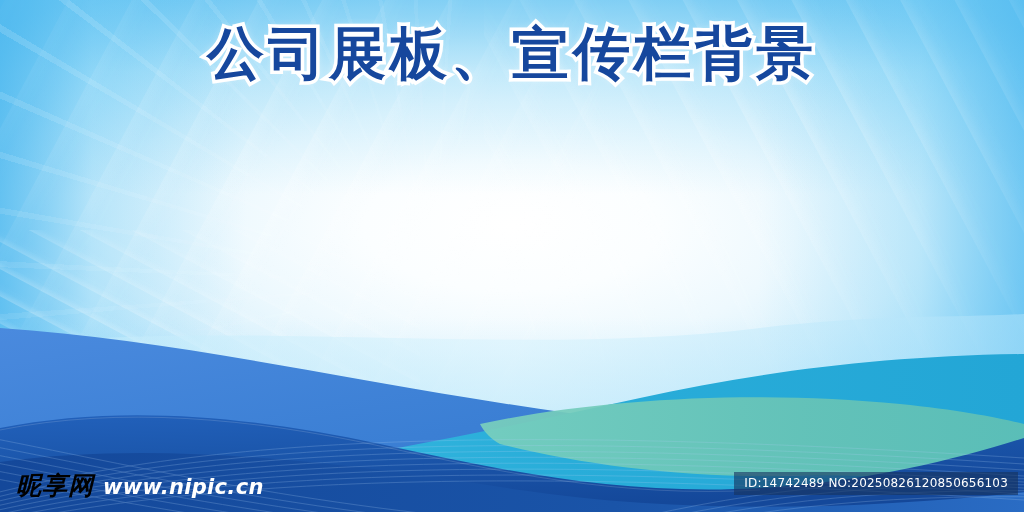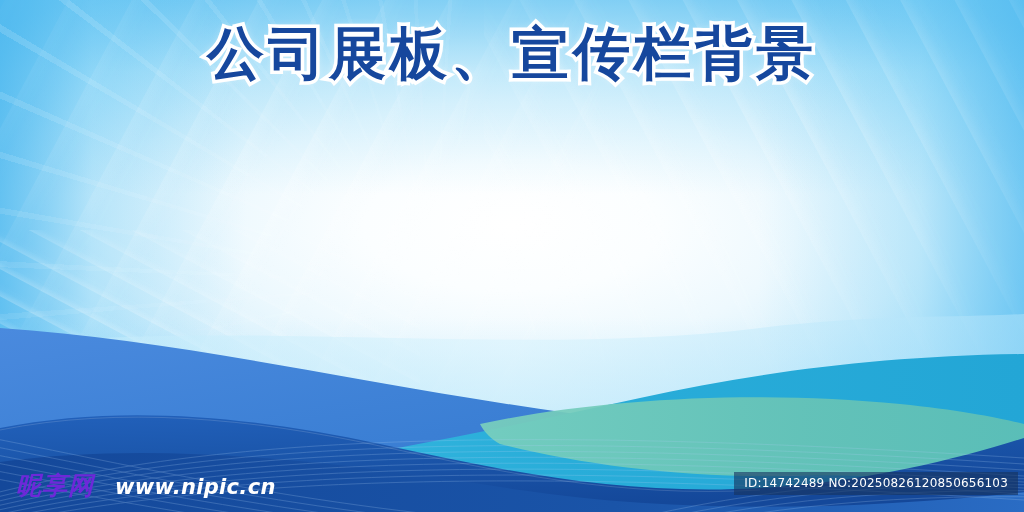--- a/index.html
+++ b/index.html
@@ -156,33 +156,32 @@
     display: flex;
     align-items: baseline;
     gap: 9px;
     white-space: nowrap;
   }
   .wm-logo-mark {
     font-family: "DejaVu Sans", "Liberation Sans", sans-serif;
     font-size: 25px;
     font-weight: 700;
     font-style: italic;
-    color: #6d28d9;
+    color: #000000;
     letter-spacing: 1px;
     line-height: 1;
   }
   .wm-logo-url {
     font-family: "DejaVu Sans", "Liberation Sans", sans-serif;
     font-size: 21px;
     font-weight: 700;
     font-style: italic;
     color: #ffffff;
     letter-spacing: 0.3px;
     line-height: 1;
-    margin-left: 12px;
   }
   .wm-id {
     position: absolute;
     right: 6px;
     bottom: 17px;
     z-index: 60;
     background: rgba(22,52,96,0.62);
     color: #ffffff;
     font-family: "DejaVu Sans", "Liberation Sans", sans-serif;
     font-size: 12px;

